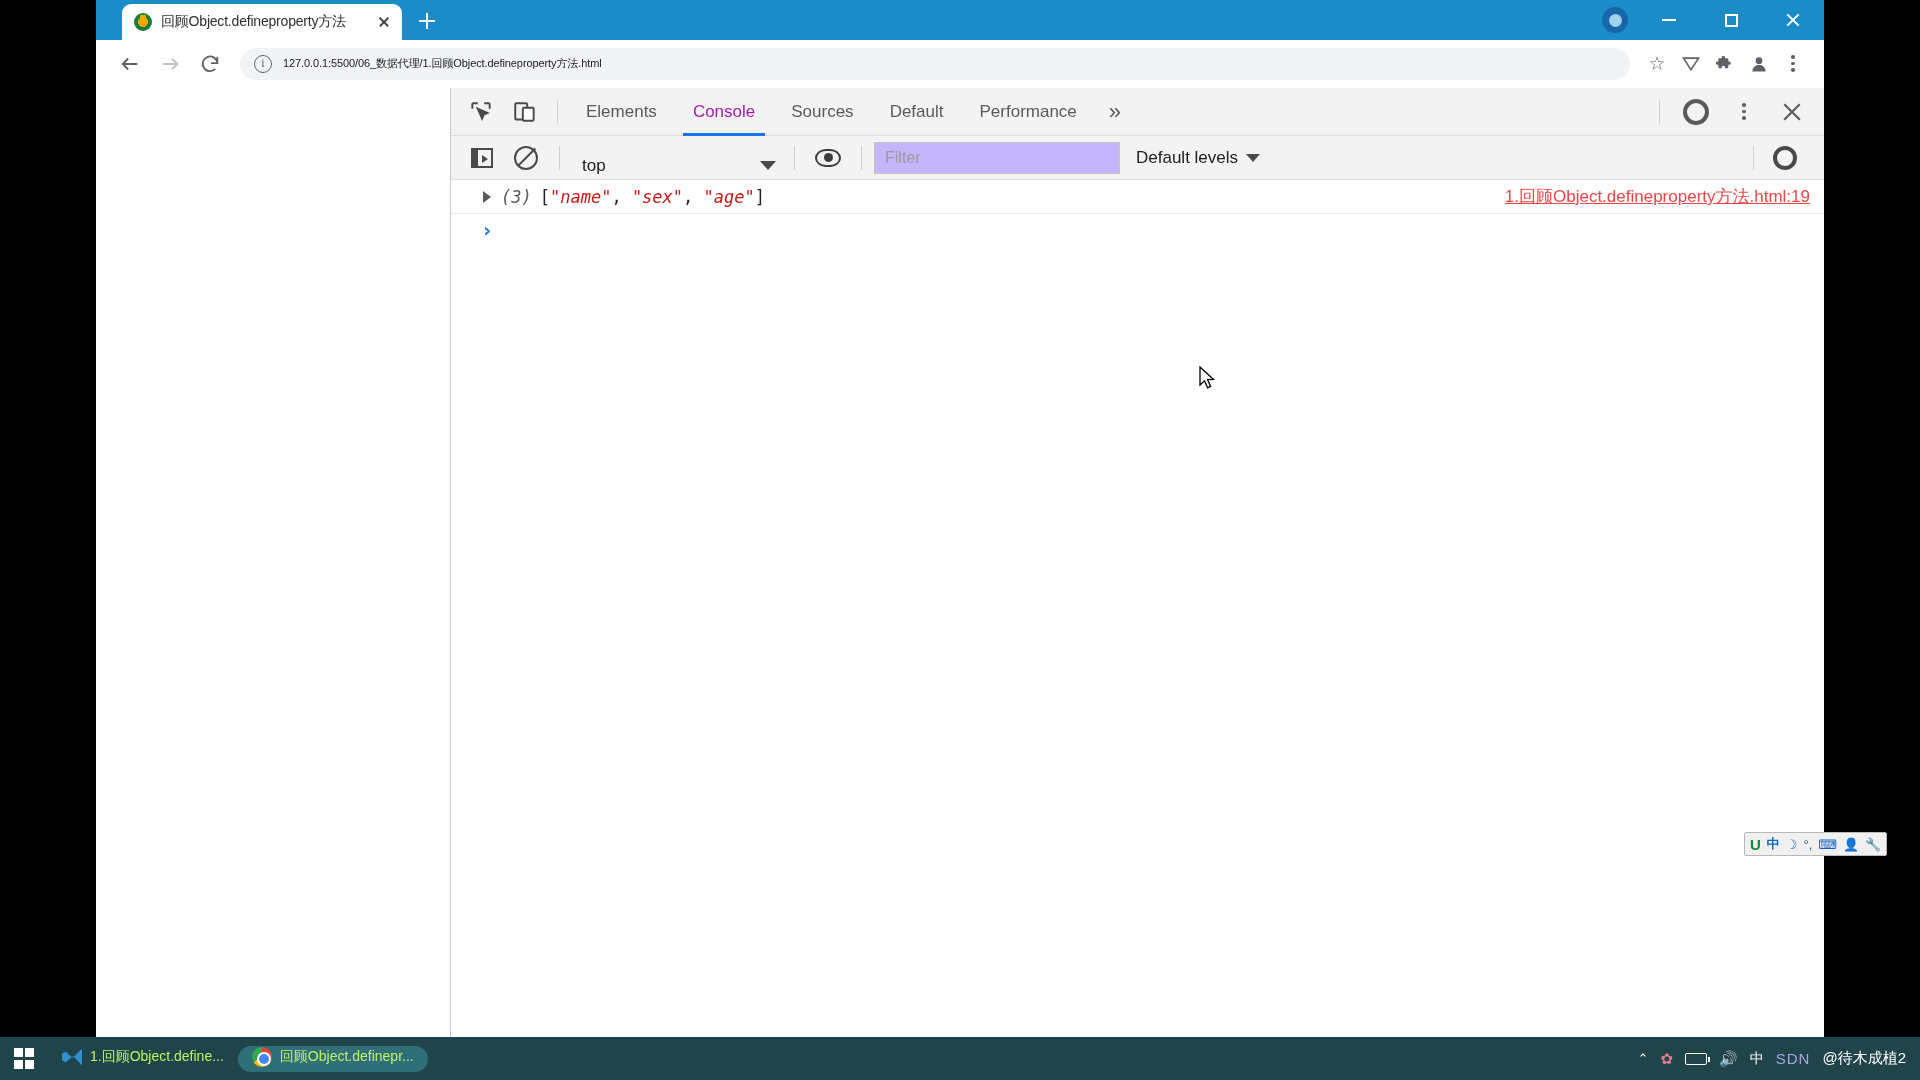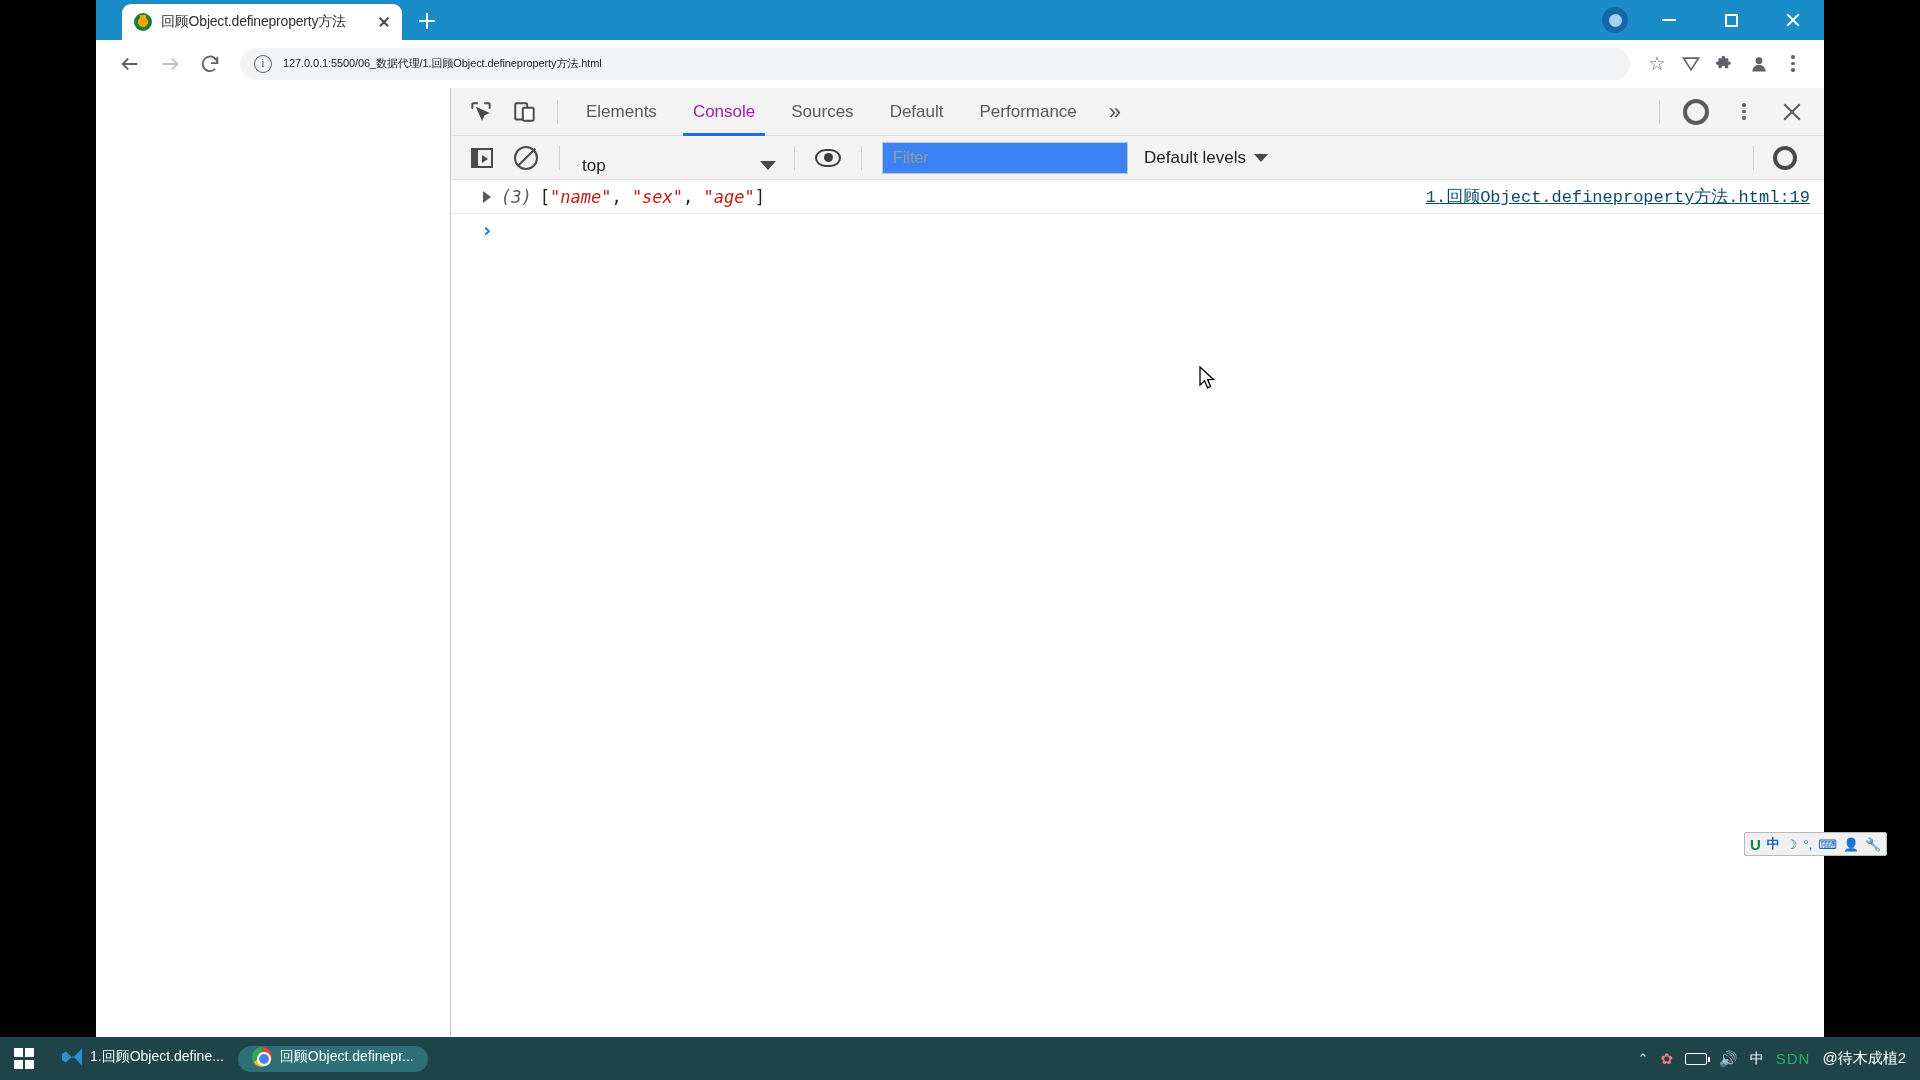--- a/index.html
+++ b/index.html
@@ -172,23 +172,22 @@
   .ctx-select .caret {
     margin-left:auto; width:0;height:0;border-left:8px solid transparent;border-right:8px solid transparent;
     border-top:9px solid #4a4a4a;
   }
   .eye-icon {
     width:26px;height:18px;border-radius:50% / 60%; border:2.6px solid #3c3c3c;
     display:flex;align-items:center;justify-content:center;
   }
   .eye-icon i { width:9px;height:9px;border-radius:50%;background:#3c3c3c;display:block;}
   .filter-input {
-    width: 246px; height: 32px; border:1px solid #c6c6c6; background:#3b82f6;
+    width: 246px; height: 32px; border:1px solid #c6c6c6; background:#c4b5fd;
     padding: 1px 10px; font-size: 16px; color:#222; font-family:"Liberation Sans",sans-serif;
-    margin-left: 8px;
   }
   .filter-input::placeholder { color:#9b9b9b; }
   .levels {
     display:flex;align-items:center; gap:8px; margin-left: 14px;
     font-size:17px;color:#222;cursor:pointer;
   }
   .levels .caret { width:0;height:0;border-left:7px solid transparent;border-right:7px solid transparent;border-top:8px solid #4a4a4a;}
   .fb-right { margin-left:auto; display:flex;align-items:center;padding-right:8px;}
   .fb-gear { width:24px;height:24px;border-radius:50%;border:4px solid #4a4a4a;position:relative;}
   .fb-gear::before{content:"";position:absolute;left:50%;top:50%;transform:translate(-50%,-50%);
@@ -203,22 +202,22 @@
     font-family: "DejaVu Sans Mono", monospace; font-size: 17px;
   }
   .arrow-r {
     width:0;height:0;border-left:8px solid #5a5a5a;border-top:6px solid transparent;
     border-bottom:6px solid transparent; margin-right:10px; cursor:pointer;
   }
   .msg-count { color:#5a5a5a; font-style: italic; margin-right: 8px; }
   .msg-body { color:#222; }
   .msg-body .str { color:#c41a16; font-style: italic; }
   .msg-src {
-    margin-left:auto; color:#0c4a6e; text-decoration: underline; cursor:pointer;
-    font-family:Liberation Mono, monospace; font-size: 17px;
+    margin-left:auto; color:#ef4444; text-decoration: underline; cursor:pointer;
+    font-family:Liberation Sans, sans-serif; font-size: 17px;
   }
   .prompt-row {
     display:flex; align-items:center; height: 32px; padding-left: 30px;
   }
   .prompt-caret {
     color:#1a73e8; font-size: 20px; font-family:"DejaVu Sans Mono",monospace;
     font-weight:bold;
   }
   .console-scrollbar {
     position:absolute; right:0; top:0; bottom:0; width: 14px; background: transparent;
@@ -248,21 +247,21 @@
     position:absolute; left:0; bottom:0; width:1920px; height:43px;
     background:#1f4449; display:flex; align-items:center;
   }
   .start-btn {
     width: 48px; height: 43px; display:flex;align-items:center;justify-content:center;cursor:pointer;
   }
   .win-logo { display:grid; grid-template-columns: 9px 9px; grid-template-rows: 9px 9px; gap:2.5px;}
   .win-logo i { background:#ffffff; display:block;}
   .task-item {
     height: 26px; display:flex; align-items:center; gap:8px; padding: 0 14px;
-    font-size: 14px; color:#ffffff; cursor:pointer; max-width: 210px;
+    font-size: 14px; color:#bef264; cursor:pointer; max-width: 210px;
     border-bottom: 3px solid transparent;
   }
   .task-item.active { background:#2e6f78;border-radius:13px; }
   .task-label { white-space:nowrap; overflow:hidden; text-overflow: ellipsis; }
   .vscode-ic {
     width:20px;height:20px; flex:0 0 20px;
     background: #2f8fd0; clip-path: polygon(0% 35%, 18% 22%, 55% 55%, 100% 8%, 100% 92%, 55% 45%, 18% 78%, 0% 65%);
   }
   .chrome-ic {
     width:20px;height:20px;flex:0 0 20px;border-radius:50%;
@@ -278,21 +277,21 @@
     padding-right: 14px; color:#ffffff; font-size: 14px;
   }
   .tray-chev { font-size:13px; }
   .tray-flower { color:#e77a8c; font-size:15px; }
   .tray-batt {
     width:22px;height:12px;border:1.6px solid #fff;border-radius:2px;position:relative;
   }
   .tray-batt::after{content:"";position:absolute;right:-4px;top:3px;width:2.5px;height:5px;background:#fff;}
   .tray-sound { font-size:15px; }
   .tray-ime { font-size:14px; }
-  .watermark-sdn { color:#22c55e; font-size:15px; letter-spacing:1px; opacity:.85; }
+  .watermark-sdn { color:#c4b5fd; font-size:15px; letter-spacing:1px; opacity:.85; }
   .watermark-name { color:#ffffff; font-size:15px; }
 
   
   .frame-left  { position:absolute; left:0; top:0; width:96px; height:1037px; background:#000; }
   .frame-right { position:absolute; right:0; top:0; width:96px; height:1037px; background:#000; }
 </style>
 </head>
 <body>
 
 <div class="screen">

